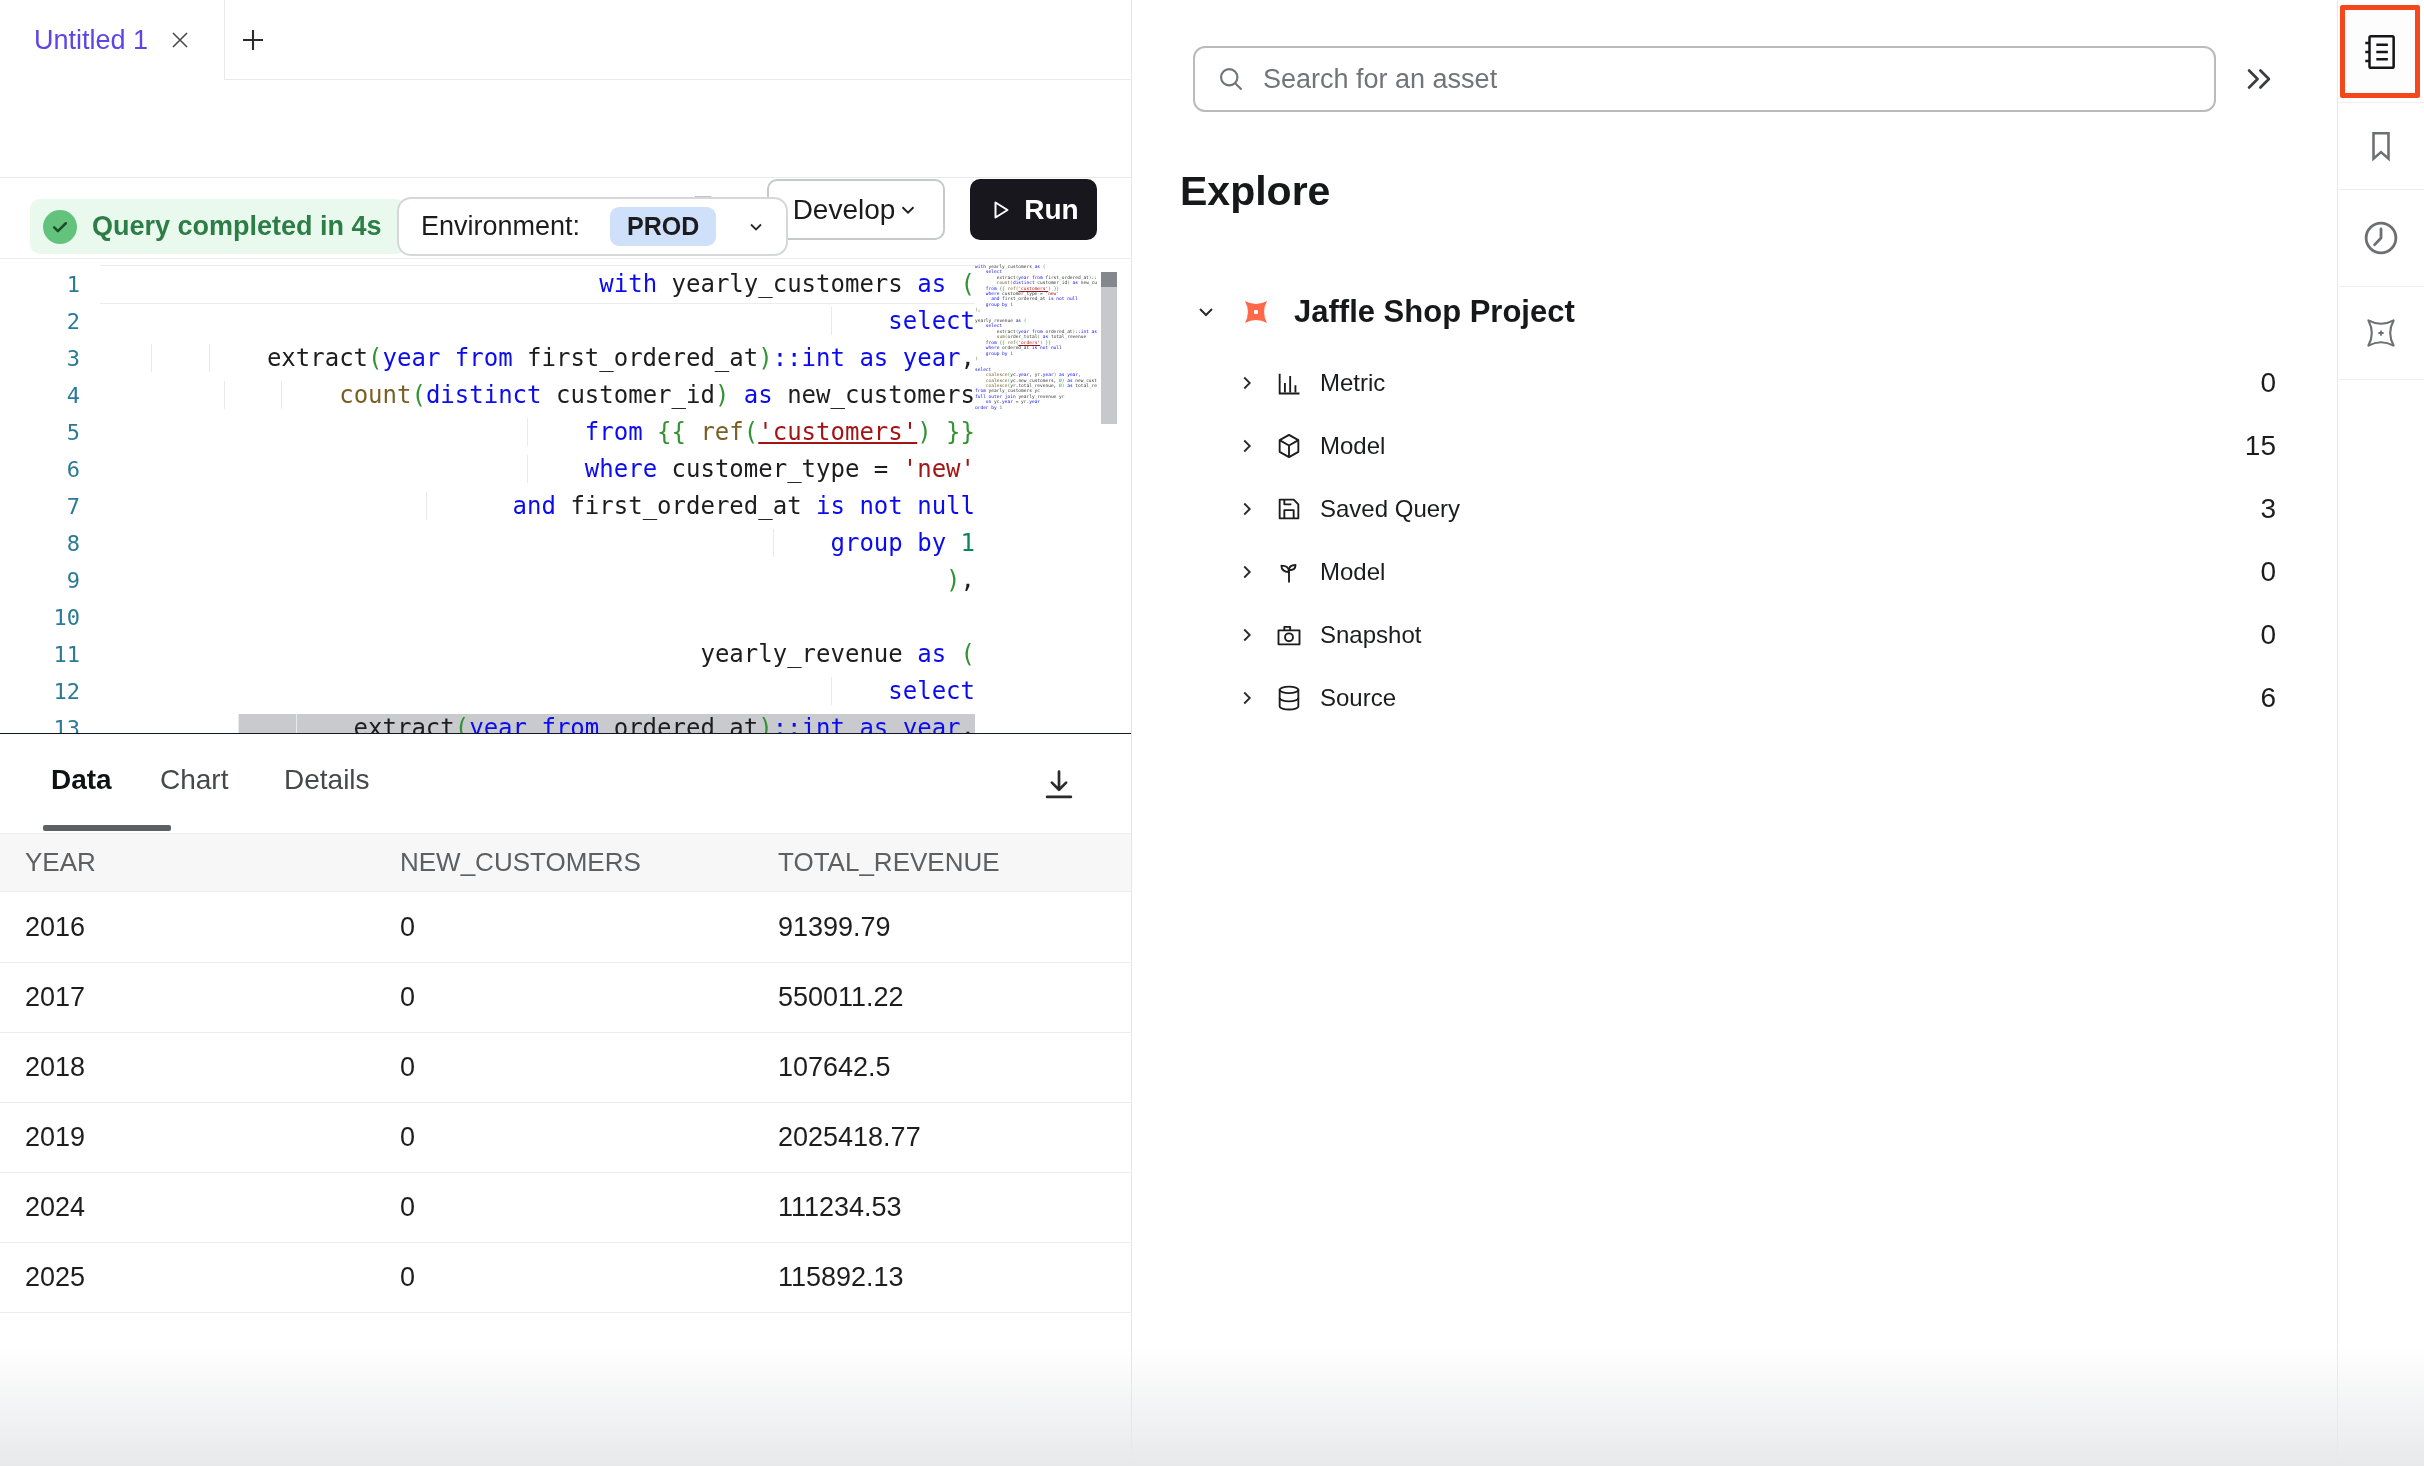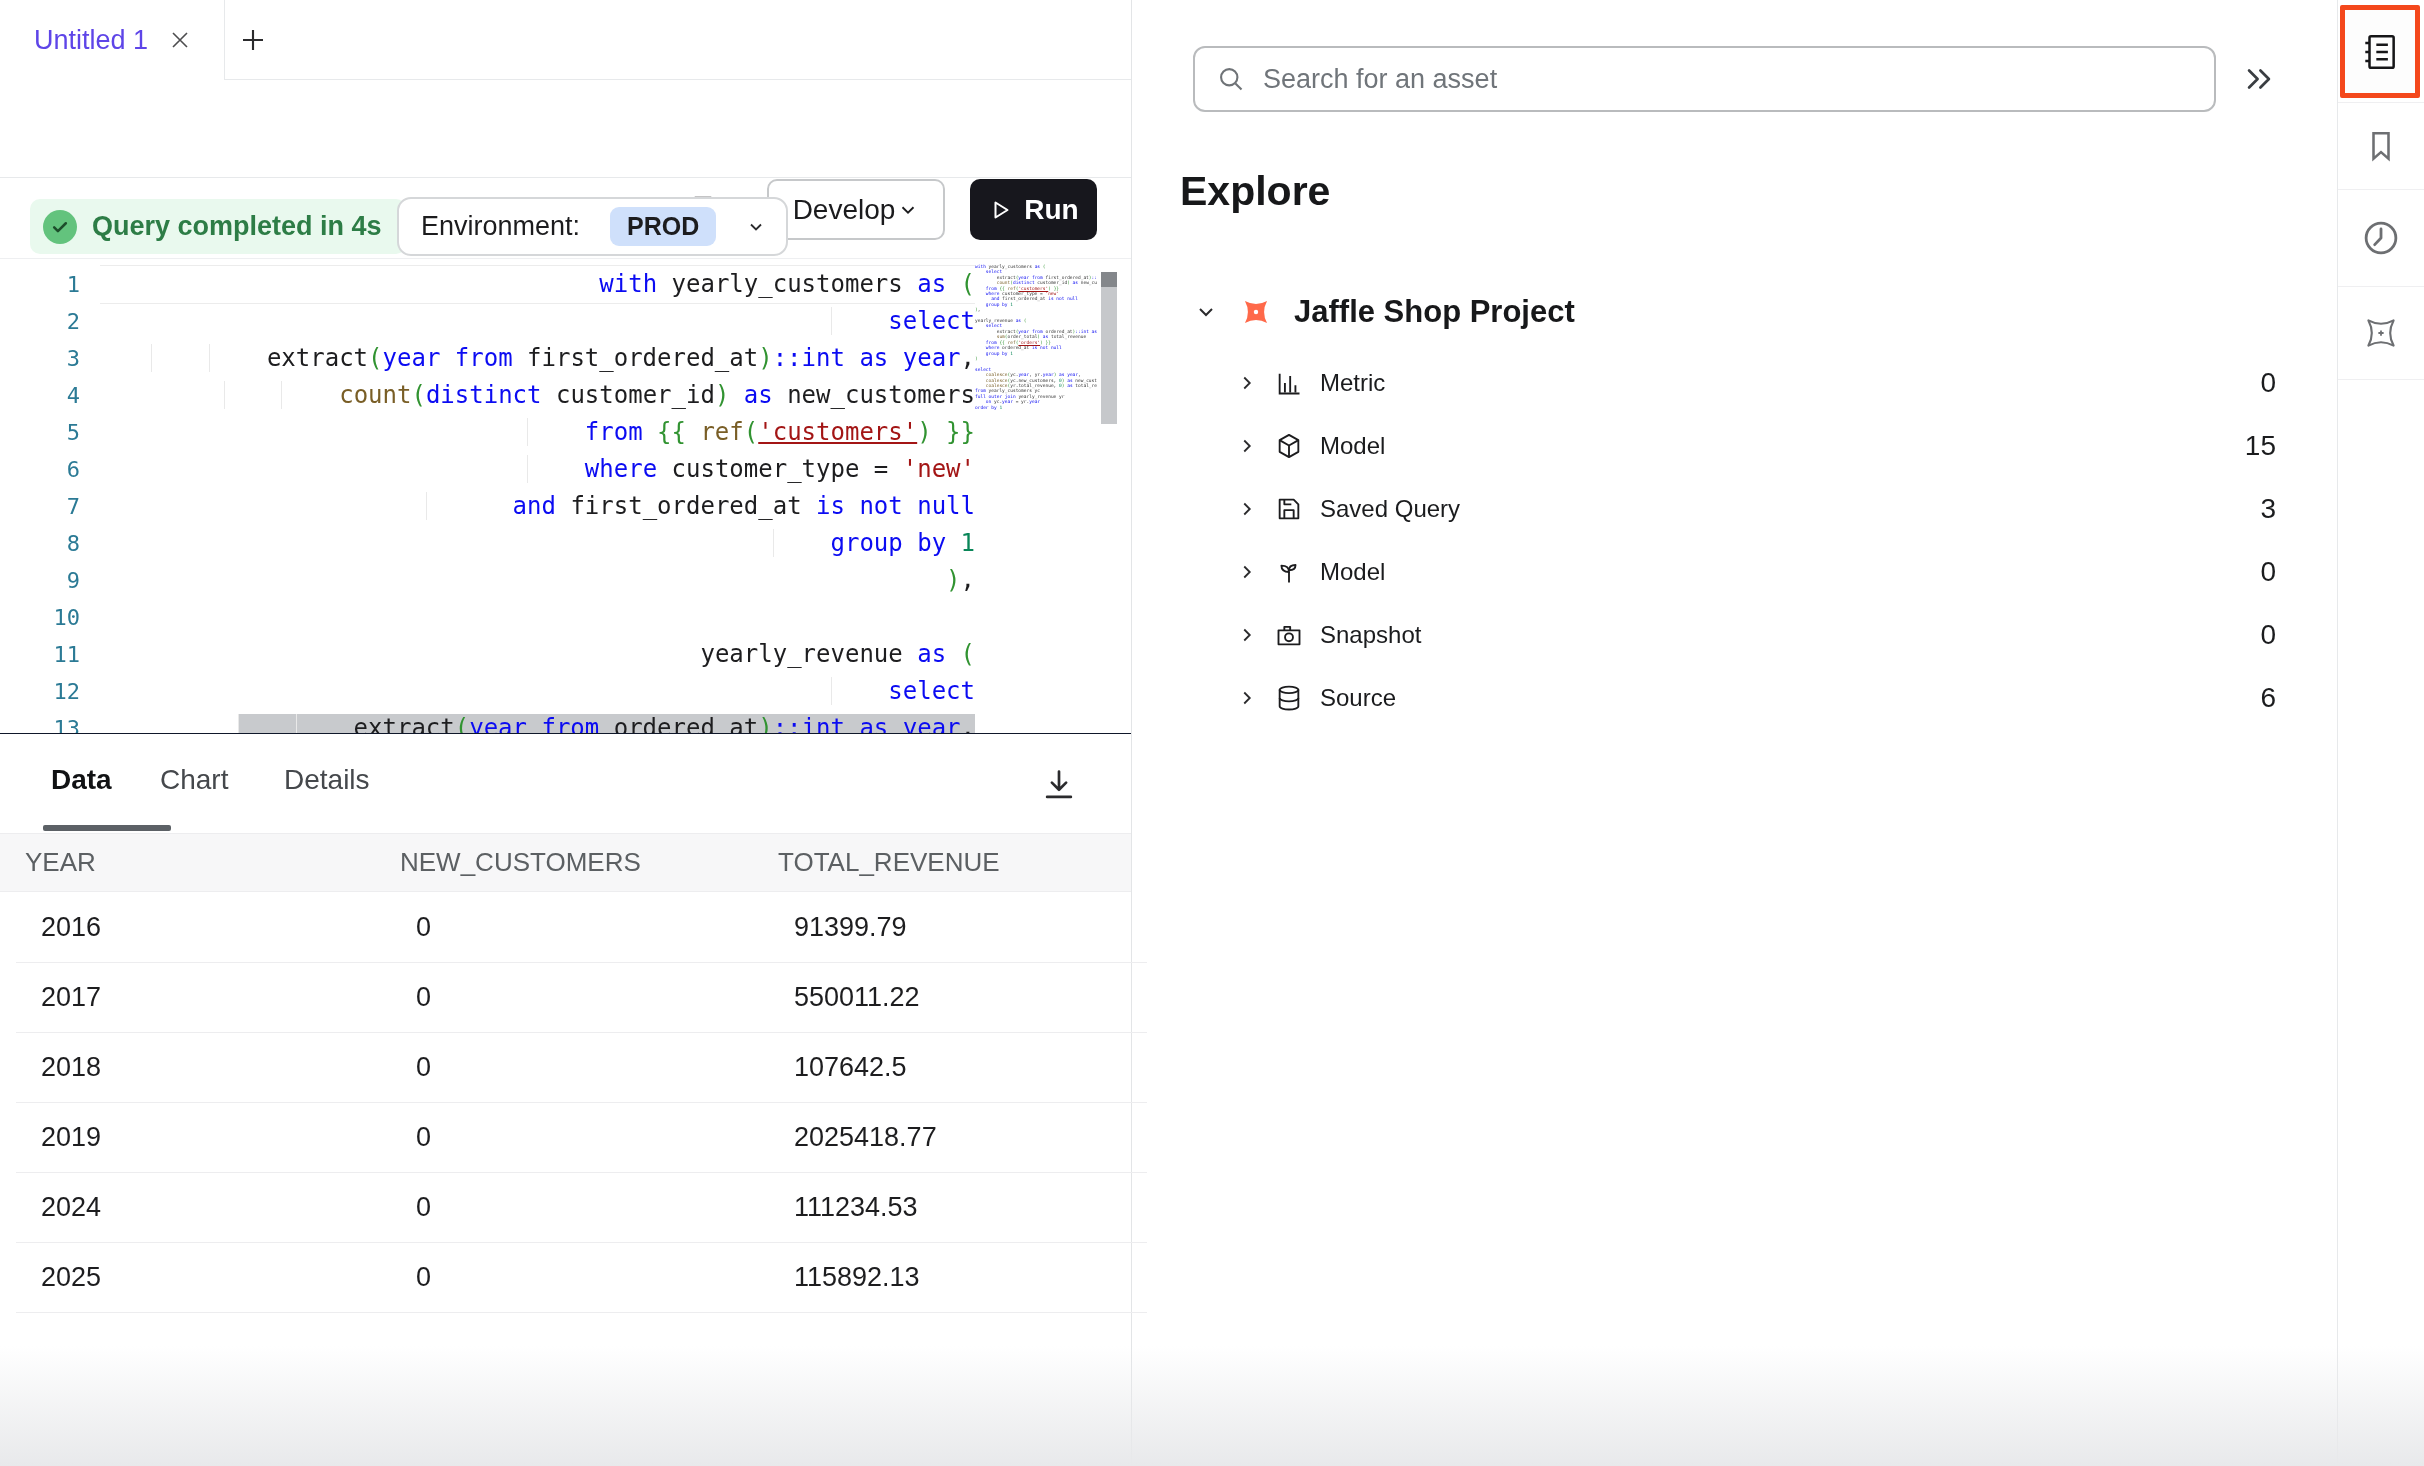--- a/index.html
+++ b/index.html
@@ -55,21 +55,21 @@
 
   
   .results-tabs { position:absolute; left:0; top:733px; width:100%; height:100px; border-top:1px solid #0f172a; }
   .rtab { position:absolute; top:30px; font-size:28px; color:#45484c; cursor:pointer; }
   .rtab.active { color:#111214; font-weight:700; }
   .rtab-underline { position:absolute; left:43px; top:91px; width:128px; height:6px; background:#5c6166; border-radius:2px; }
   .download-btn { position:absolute; left:1040px; top:32px; }
 
   .thead { position:absolute; left:0; top:833px; width:1131px; height:59px; background:#f7f7f8; border-top:1px solid #ededef; border-bottom:1px solid #ededef;
      display:grid; grid-template-columns:375px 378px auto; align-items:center; padding-left:25px; color:#5c6063; font-size:26px; }
-  .table-body { position:absolute; left:0; top:893px; width:1131px;margin-left:16px; }
+  .table-body { position:absolute; left:0; top:893px; width:1131px; }
   .trow { height:70px; border-bottom:1px solid #ededef; display:grid; grid-template-columns:375px 378px auto; align-items:center; padding-left:25px; font-size:27px; color:#1d1d1f; }
 
   
   .search-box { position:absolute; left:1193px; top:46px; width:1023px; height:66px; border:2px solid #b9bbbd; border-radius:12px; background:#fff;
      display:flex; align-items:center; gap:16px; padding-left:22px; }
   .search-input { border:none; outline:none; flex:1; font-size:27px; font-family:inherit; color:#1d1d1f; background:transparent; height:100%; }
   .search-input::placeholder { color:#70757a; }
   .collapse-btn { position:absolute; left:2242px; top:62px; }
   .explore-heading { position:absolute; left:1180px; top:168px; font-size:41px; font-weight:600; color:#17181a; }
 

